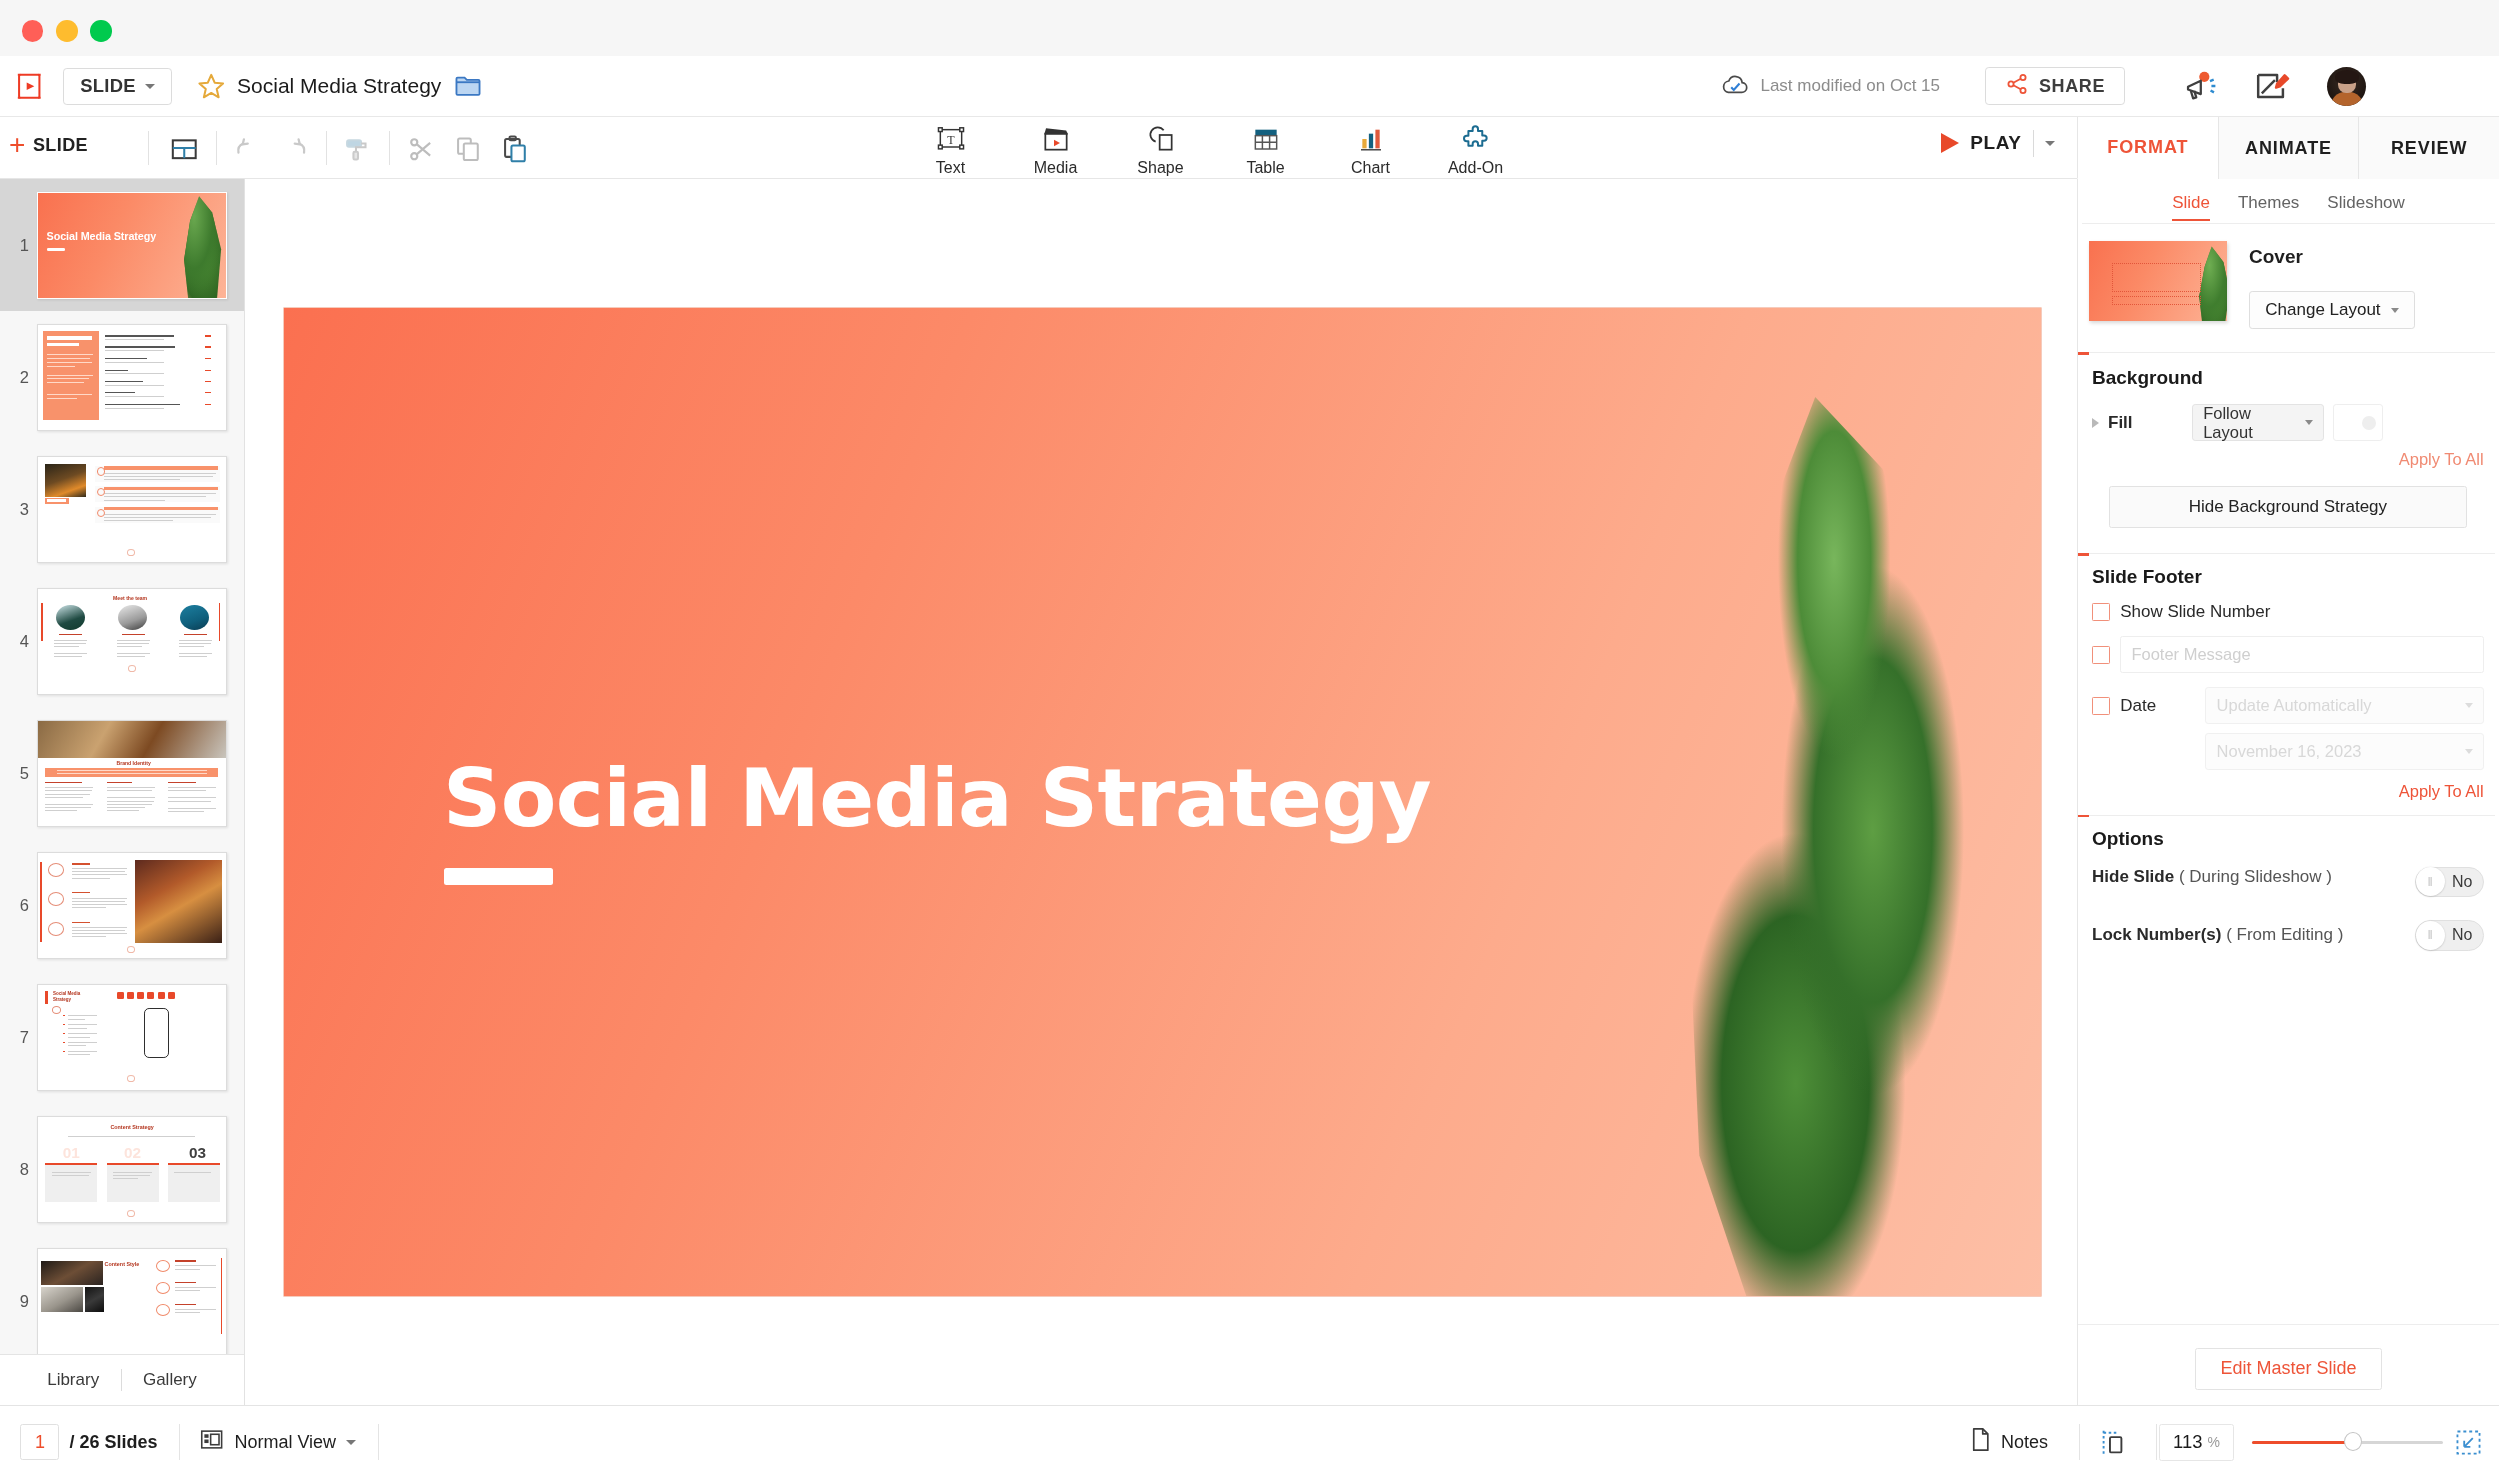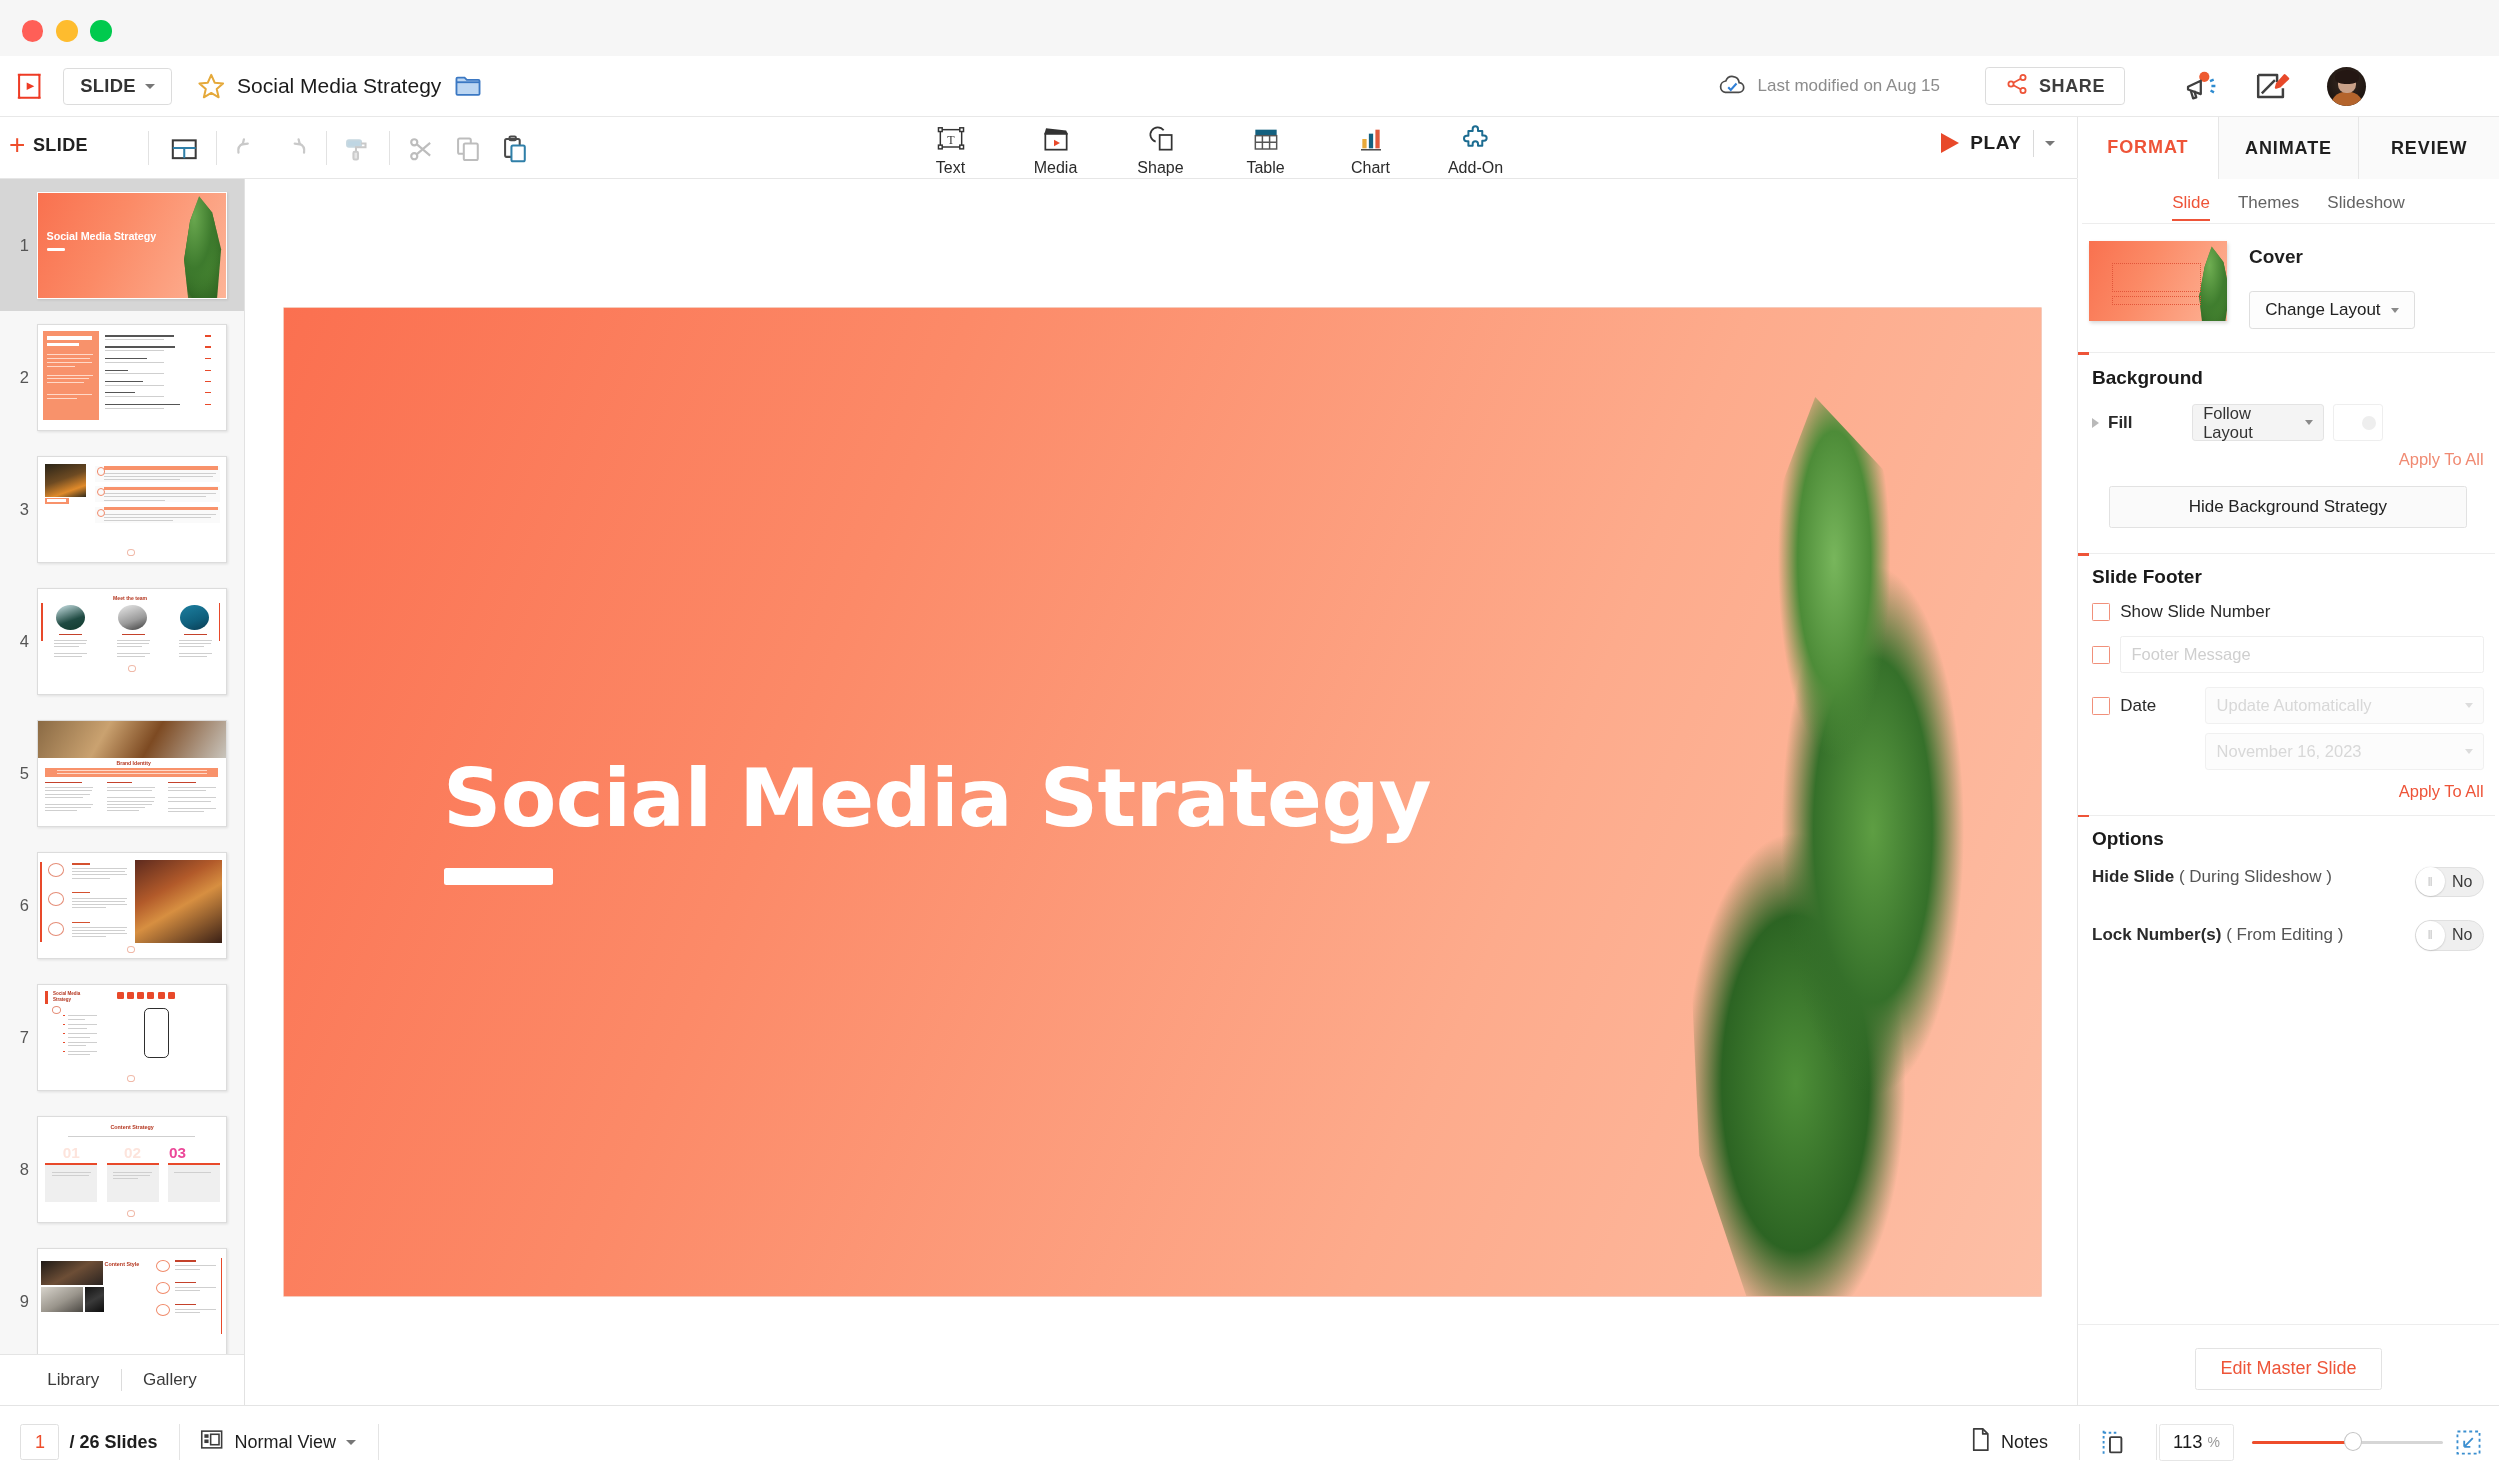--- a/index.html
+++ b/index.html
@@ -308,21 +308,21 @@
     </svg>
   </span>
 
   <div id="lastmod">
     <span>
       <svg width="30.5" height="23" viewBox="0 0 26 20" fill="none" stroke="#4a4a4a" stroke-width="1.5">
         <path d="M7 16a5 5 0 01.4-9.9A6 6 0 0119 7.5a4.2 4.2 0 01-.6 8.5z"></path>
         <path d="M9.5 11.5l2.2 2.4 5-5.6" stroke="#2f7fd6" stroke-width="1.8"></path>
       </svg>
     </span>
-    <span id="lastmod-text">Last modified on Aug 15</span>
+    <span id="lastmod-text">Last modified on Oct 15</span>
   </div>
 
   <div id="share-btn">
     <span>
       <svg width="24" height="24" viewBox="0 0 24 24" fill="none" stroke="#ee5438" stroke-width="1.8">
         <circle cx="18" cy="5.5" r="2.6"></circle>
           <circle cx="6" cy="12" r="2.6"></circle>
           <circle cx="18" cy="18.5" r="2.6"></circle>
         <path d="M8.4 10.7l7.3-3.9M8.4 13.3l7.3 3.9"></path>
       </svg>
@@ -714,21 +714,21 @@
 
   <div class="thumb-row">
     <span class="thumb-num">8</span>
     <div class="thumb-box">
       <div class="sq" style="left:50px;top:7.6px;width:89px;height:6.4px;">
           <span class="tcap" style="display:block;text-align:center;font-size:5.4px;">Content Strategy</span>
         </div>
       <div class="sq tline" style="left:30.5px;top:19px;width:127px;"></div>
       <div class="sq" style="left:7.6px;top:28px;width:52px;height:16.5px;color:#fde4dc;font-size:15.3px;font-weight:bold;text-align:center;line-height:16.5px;">01</div>
       <div class="sq" style="left:69px;top:28px;width:52px;height:16.5px;color:#fde4dc;font-size:15.3px;font-weight:bold;text-align:center;line-height:16.5px;">02</div>
-      <div class="sq" style="left:114px;top:28px;width:52px;height:16.5px;color:#ec4899;font-size:15.3px;font-weight:bold;text-align:center;line-height:16.5px;">03</div>
+      <div class="sq" style="left:134px;top:28px;width:52px;height:16.5px;color:#404040;font-size:15.3px;font-weight:bold;text-align:center;line-height:16.5px;">03</div>
       <div class="sq redline" style="left:7.6px;top:46px;width:52px;height:2.5px;"></div>
       <div class="sq redline" style="left:69px;top:46px;width:52px;height:2.5px;"></div>
       <div class="sq redline" style="left:130px;top:46px;width:52px;height:2.5px;"></div>
       <div class="sq" style="left:7.6px;top:48px;width:52px;height:37px;background:#efefef;"></div>
       <div class="sq" style="left:69px;top:48px;width:52px;height:37px;background:#efefef;"></div>
       <div class="sq" style="left:130px;top:48px;width:52px;height:37px;background:#efefef;"></div>
       <div class="sq tline" style="left:14px;top:55px;width:39px;"></div>
       <div class="sq tline" style="left:14px;top:58px;width:37px;"></div>
       <div class="sq tline" style="left:75px;top:55px;width:39px;"></div>
       <div class="sq tline" style="left:75px;top:58px;width:37px;"></div>

